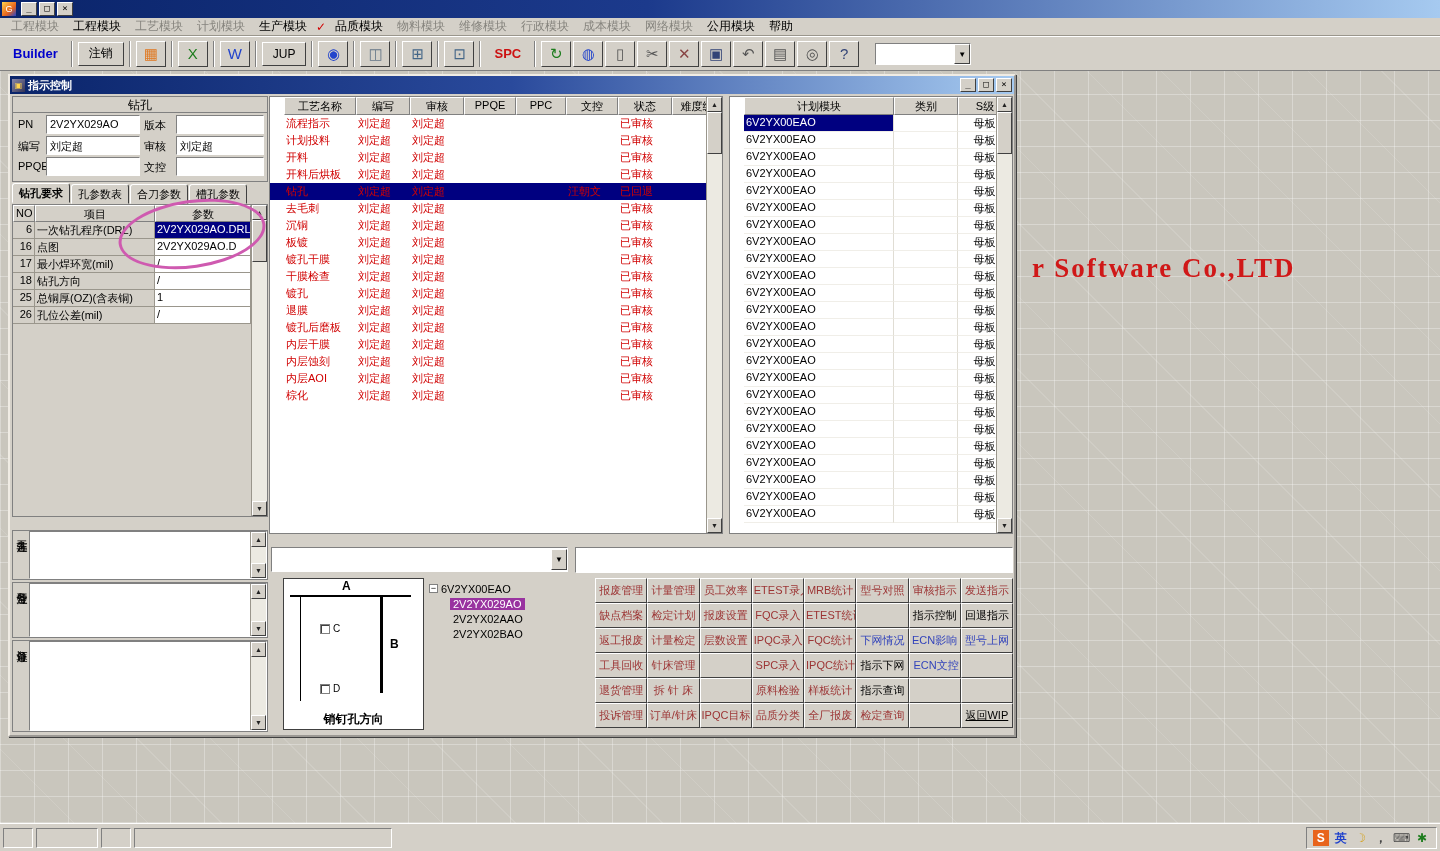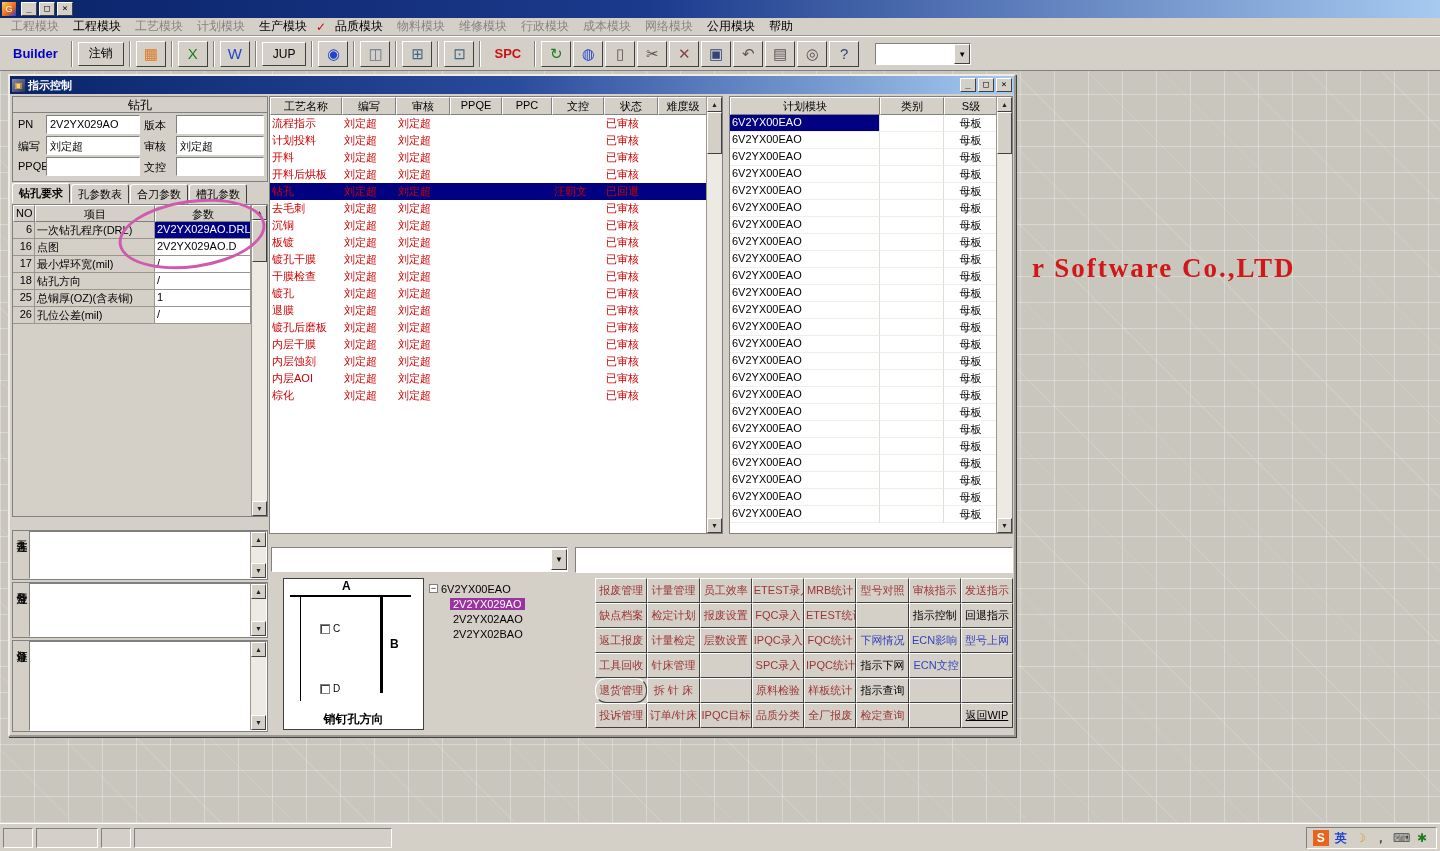--- a/index.html
+++ b/index.html
@@ -86,21 +86,21 @@
 
   .ellipse{position:absolute;left:108px;top:106px;width:148px;height:68px;border:3px solid #cf5ab0;
     border-radius:50%;transform:rotate(-8deg);pointer-events:none;z-index:50;}
 
   .note{position:absolute;left:0;width:256px;border:1px solid #808080;display:flex;background:#d4d0c8;}
   .note-label{width:16px;writing-mode:vertical-rl;text-orientation:upright;font-size:11px;
     line-height:15px;padding-top:1px;}
   .note-body{flex:1;background:#fff;border:1px solid;border-color:#808080 #fff #fff #808080;position:relative;}
 
   
-  .trow{display:flex;}
+  .trow{display:flex;justify-content:flex-end;}
   .tcell{height:17px;font-size:11px;padding:1px 2px;overflow:hidden;white-space:nowrap;}
   .hcell{background:#d4d0c8;border:1px solid;border-color:#fff #808080 #808080 #fff;
     text-align:center;height:18px;color:#000;}
   .proc-table{position:absolute;left:259px;top:2px;width:454px;height:438px;border:1px solid #808080;
     background:#fff;overflow:hidden;}
   .proc-table .tcell.red{color:#d00000;}
   .trow.selected{background:#000080;}
   .model-table{position:absolute;left:719px;top:2px;width:284px;height:438px;border:1px solid #808080;
     background:#fff;overflow:hidden;}
   .mcell{border-right:1px solid #e0ddd4;border-bottom:1px solid #f0eee8;color:#000;}
@@ -717,21 +717,21 @@
             <button class="gbtn" style="color: rgb(51, 68, 187);">ECN影响</button>
             <button class="gbtn" style="color: rgb(51, 68, 187);">型号上网</button>
             <button class="gbtn" style="color: rgb(156, 52, 52);">工具回收</button>
             <button class="gbtn" style="color: rgb(156, 52, 52);">针床管理</button>
             <button class="gbtn empty"></button>
             <button class="gbtn" style="color: rgb(156, 52, 52);">SPC录入</button>
             <button class="gbtn" style="color: rgb(156, 52, 52);">IPQC统计</button>
             <button class="gbtn" style="color: rgb(0, 0, 0);">指示下网</button>
             <button class="gbtn" style="color: rgb(51, 68, 187); text-align: right;">ECN文控</button>
             <button class="gbtn empty"></button>
-            <button class="gbtn" style="color: rgb(156, 52, 52); border-radius: 11px;">退货管理</button>
+            <button class="gbtn" style="color: rgb(156, 52, 52);">退货管理</button>
             <button class="gbtn" style="color: rgb(156, 52, 52);">拆 针 床</button>
             <button class="gbtn empty"></button>
             <button class="gbtn" style="color: rgb(156, 52, 52);">原料检验</button>
             <button class="gbtn" style="color: rgb(156, 52, 52);">样板统计</button>
             <button class="gbtn" style="color: rgb(0, 0, 0);">指示查询</button>
             <button class="gbtn empty"></button>
             <button class="gbtn empty"></button>
             <button class="gbtn" style="color: rgb(156, 52, 52);">投诉管理</button>
             <button class="gbtn" style="color: rgb(156, 52, 52);">订单/针床</button>
             <button class="gbtn" style="color: rgb(156, 52, 52);">IPQC目标</button>

